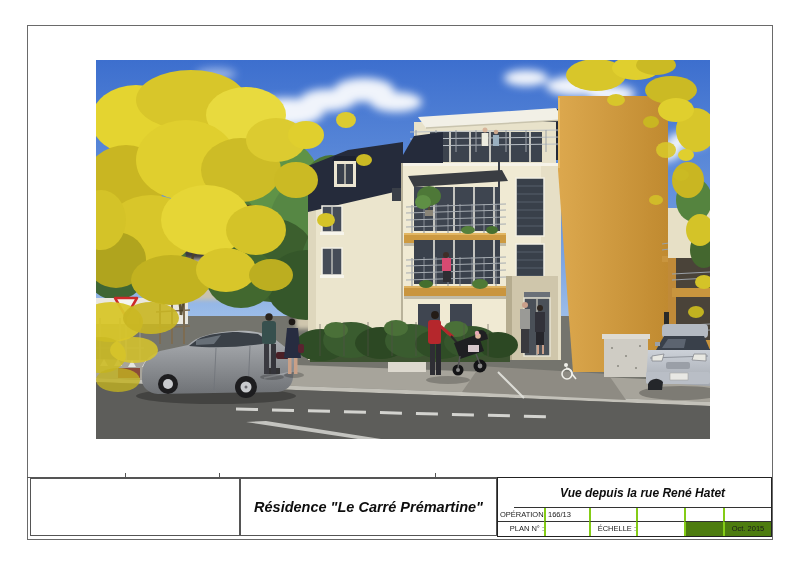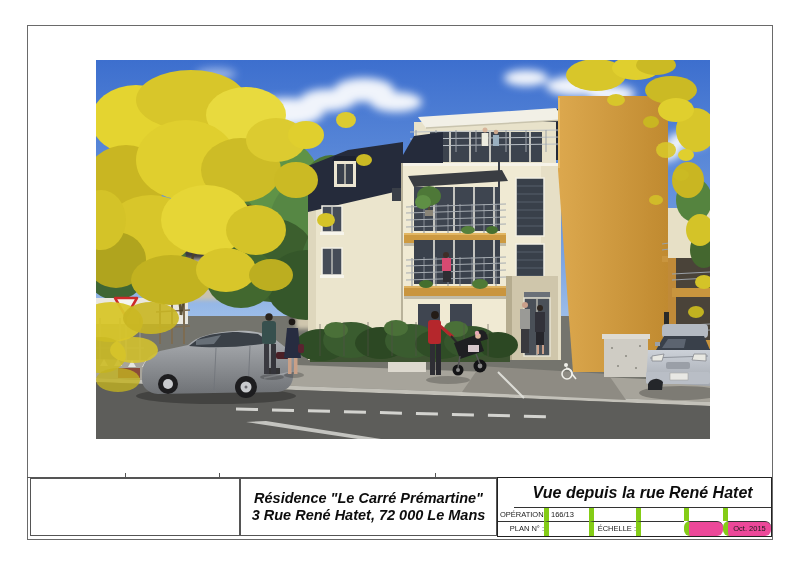--- a/index.html
+++ b/index.html
@@ -7,27 +7,27 @@
   .frame{position:absolute;left:27px;top:25px;width:744px;height:513px;border:1px solid #6a6a6a;background:#fff;}
   .photo{position:absolute;left:96px;top:60px;width:614px;height:379px;}
   .strip-line{position:absolute;left:27px;top:477px;width:745px;height:1px;background:#555;}
   .tick{position:absolute;width:1px;height:4px;background:#555;top:473px;}
   .box-empty{position:absolute;left:30px;top:478px;width:208px;height:56px;border:1px solid #555;background:#fff;}
   .box-title{position:absolute;left:240px;top:478px;width:255px;height:56px;border:1px solid #555;background:#fff;
              display:flex;flex-direction:column;align-items:center;justify-content:center;}
   .box-title .l1,.box-title .l2{font-style:italic;font-weight:bold;font-size:14.5px;line-height:17px;color:#0d0d0d;white-space:nowrap;}
   .box-block{position:absolute;left:497px;top:477px;width:273px;height:58px;border:1px solid #222;background:#fff;}
   .tb-view{height:29px;border-bottom:1px solid #333;display:flex;align-items:center;justify-content:center;
-           font-style:italic;font-weight:bold;font-size:16px;color:#0d0d0d;margin-left:16px;}
+           font-style:italic;font-weight:bold;font-size:12px;color:#0d0d0d;margin-left:16px;}
   .tb-grid{display:grid;grid-template-columns:46px 45px 47px 48px 39px 1fr;}
-  .tb-cell{height:13px;border-left:5px solid #84cc16;font-size:7.5px;line-height:13px;color:#1a1a1a;
+  .tb-cell{height:13px;border-left:2px solid #84cc16;font-size:7.5px;line-height:13px;color:#1a1a1a;
            padding-left:2px;white-space:nowrap;overflow:hidden;}
   .tb-cell.c1{border-left:none;}
   .tb-cell.r2{border-top:1px solid #333;height:14px;line-height:14px;text-align:right;}
-  .tb-cell.grey{background:#ec4899;border-radius:6px;}
+  .tb-cell.grey{background:#4d7c0f;}
   .tb-cell.center{text-align:center;padding-left:0;}
 </style>
 </head>
 <body>
 
 <div class="frame"></div>
 
 <div class="photo">
 <svg width="614" height="379" viewBox="0 0 614 379" xmlns="http://www.w3.org/2000/svg">
 <defs>
@@ -534,21 +534,20 @@
 
 <div class="strip-line"></div>
 <div class="tick" style="left:125px;"></div>
 <div class="tick" style="left:219px;"></div>
 <div class="tick" style="left:435px;"></div>
 
 <div class="box-empty"></div>
 
 <div class="box-title">
   <div class="l1">Résidence "Le Carré Prémartine"</div>
-  <div class="l2">3 Rue René Hatet, 72 000 Le Mans</div>
 </div>
 
 <div class="box-block">
   <div class="tb-view">Vue  depuis la rue René Hatet</div>
   <div class="tb-grid">
     <div class="tb-cell c1">OPÉRATION :</div>
     <div class="tb-cell">166/13</div>
     <div class="tb-cell"></div>
     <div class="tb-cell"></div>
     <div class="tb-cell"></div>

